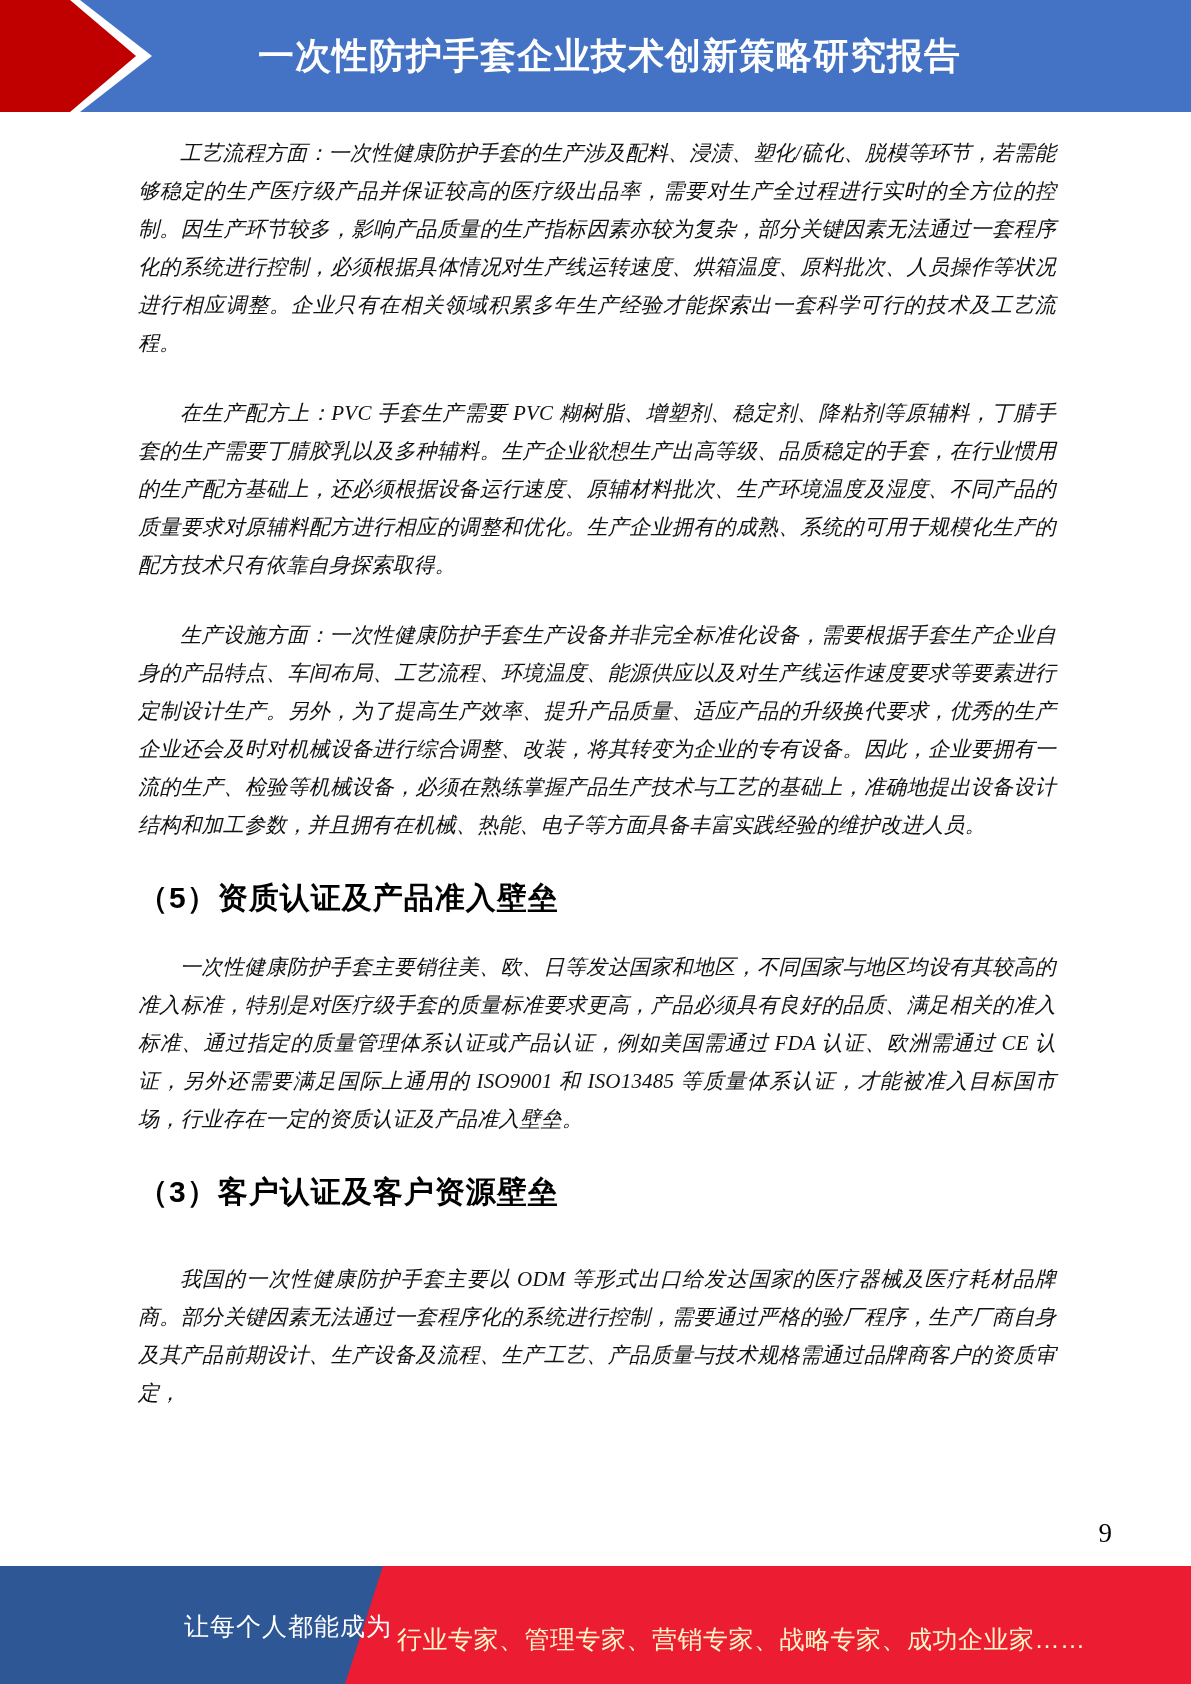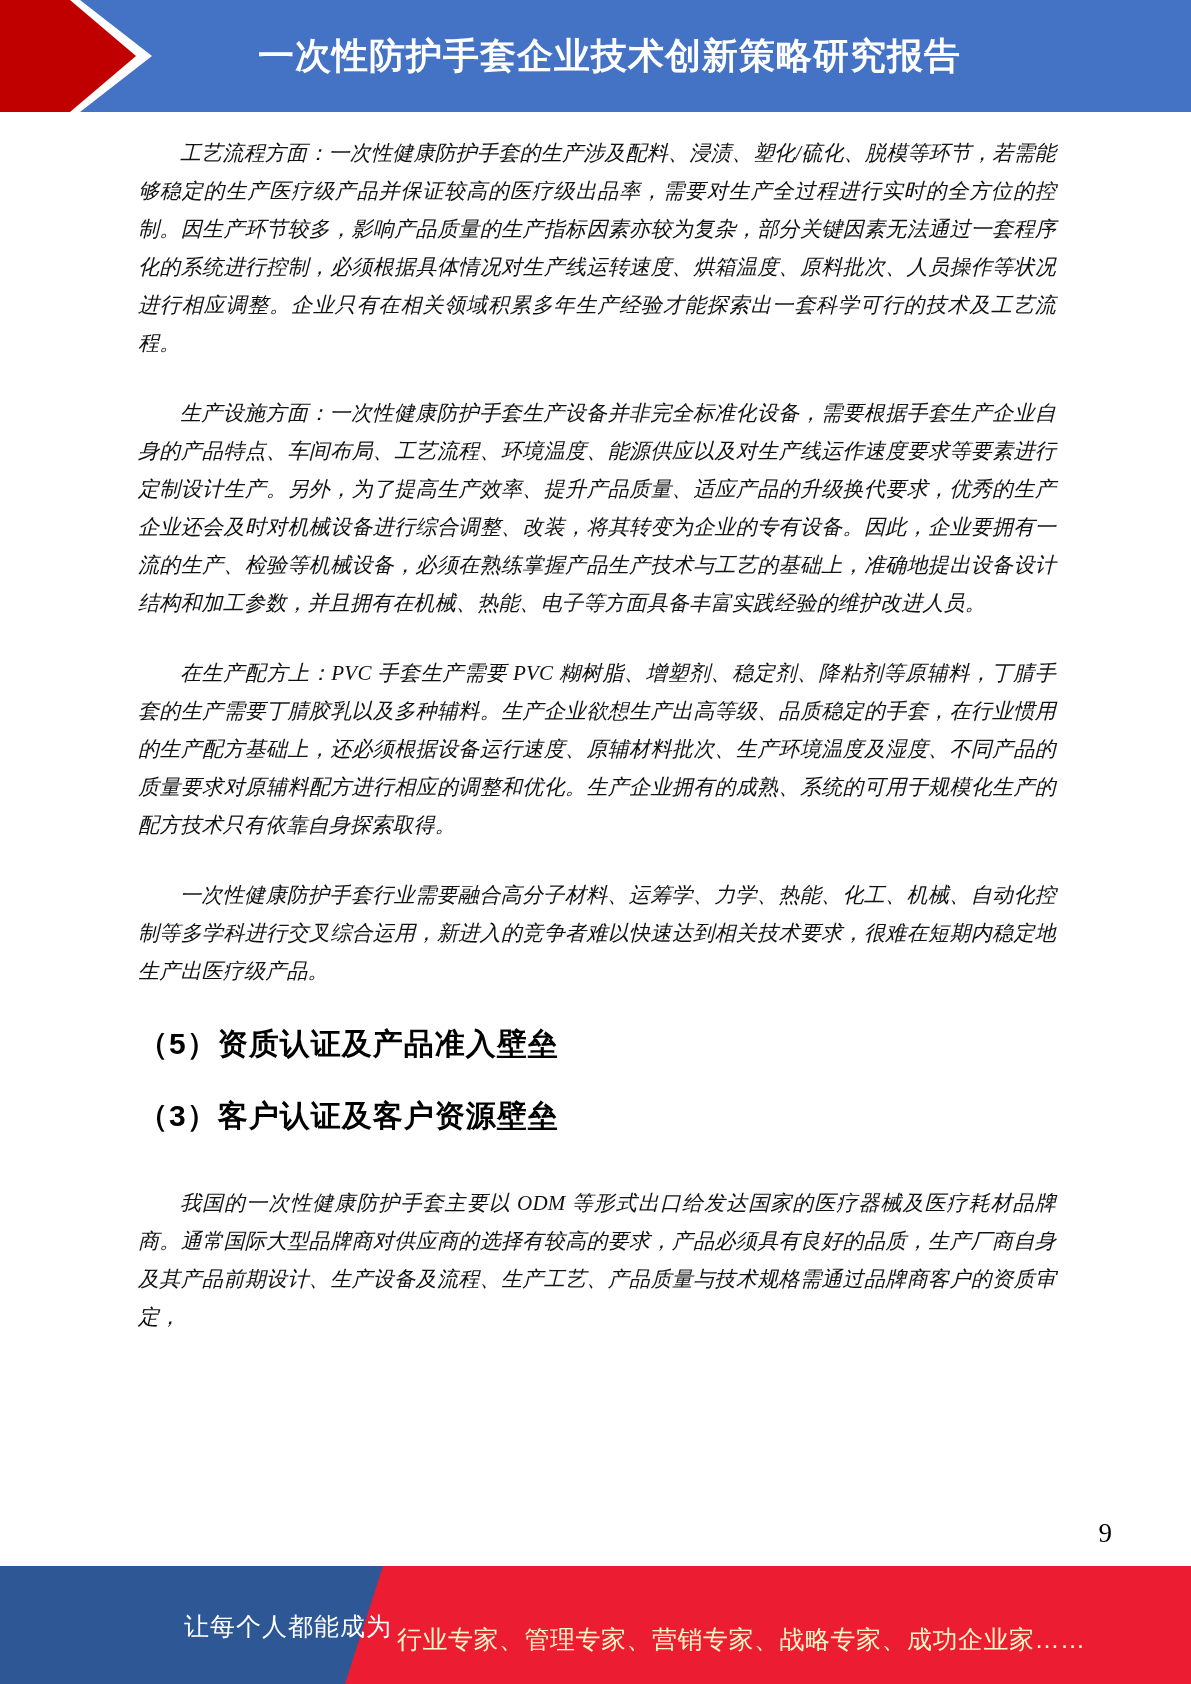--- a/index.html
+++ b/index.html
@@ -100,26 +100,26 @@
   <div class="header">
     <svg class="header-arrow" viewBox="0 0 170 112" xmlns="http://www.w3.org/2000/svg" aria-hidden="true">
       <polygon points="0,0 80,0 152,56 80,112 0,112" fill="#ffffff"></polygon>
       <polygon points="0,0 70,0 136,56 70,112 0,112" fill="#C00000"></polygon>
     </svg>
     <h1 class="header-title">一次性防护手套企业技术创新策略研究报告</h1>
   </div>
 
   <div class="content">
     <p class="para">工艺流程方面：一次性健康防护手套的生产涉及配料、浸渍、塑化/硫化、脱模等环节，若需能够稳定的生产医疗级产品并保证较高的医疗级出品率，需要对生产全过程进行实时的全方位的控制。因生产环节较多，影响产品质量的生产指标因素亦较为复杂，部分关键因素无法通过一套程序化的系统进行控制，必须根据具体情况对生产线运转速度、烘箱温度、原料批次、人员操作等状况进行相应调整。企业只有在相关领域积累多年生产经验才能探索出一套科学可行的技术及工艺流程。</p>
+    <p class="para">在生产配方上：PVC 手套生产需要 PVC 糊树脂、增塑剂、稳定剂、降粘剂等原辅料，丁腈手套的生产需要丁腈胶乳以及多种辅料。生产企业欲想生产出高等级、品质稳定的手套，在行业惯用的生产配方基础上，还必须根据设备运行速度、原辅材料批次、生产环境温度及湿度、不同产品的质量要求对原辅料配方进行相应的调整和优化。生产企业拥有的成熟、系统的可用于规模化生产的配方技术只有依靠自身探索取得。</p>
     <p class="para">生产设施方面：一次性健康防护手套生产设备并非完全标准化设备，需要根据手套生产企业自身的产品特点、车间布局、工艺流程、环境温度、能源供应以及对生产线运作速度要求等要素进行定制设计生产。另外，为了提高生产效率、提升产品质量、适应产品的升级换代要求，优秀的生产企业还会及时对机械设备进行综合调整、改装，将其转变为企业的专有设备。因此，企业要拥有一流的生产、检验等机械设备，必须在熟练掌握产品生产技术与工艺的基础上，准确地提出设备设计结构和加工参数，并且拥有在机械、热能、电子等方面具备丰富实践经验的维护改进人员。</p>
-    <p class="para">在生产配方上：PVC 手套生产需要 PVC 糊树脂、增塑剂、稳定剂、降粘剂等原辅料，丁腈手套的生产需要丁腈胶乳以及多种辅料。生产企业欲想生产出高等级、品质稳定的手套，在行业惯用的生产配方基础上，还必须根据设备运行速度、原辅材料批次、生产环境温度及湿度、不同产品的质量要求对原辅料配方进行相应的调整和优化。生产企业拥有的成熟、系统的可用于规模化生产的配方技术只有依靠自身探索取得。</p>
-    <p class="para">一次性健康防护手套行业需要融合高分子材料、运筹学、力学、热能、化工、机械、自动化控制等多学科进行交叉综合运用，新进入的竞争者难以快速达到相关技术要求，很难在短期内稳定地生产出医疗级产品。</p>
     <h2 class="heading">（5）资质认证及产品准入壁垒</h2>
+    <p class="para">一次性健康防护手套主要销往美、欧、日等发达国家和地区，不同国家与地区均设有其较高的准入标准，特别是对医疗级手套的质量标准要求更高，产品必须具有良好的品质、满足相关的准入标准、通过指定的质量管理体系认证或产品认证，例如美国需通过 FDA 认证、欧洲需通过 CE 认证，另外还需要满足国际上通用的 ISO9001 和 ISO13485 等质量体系认证，才能被准入目标国市场，行业存在一定的资质认证及产品准入壁垒。</p>
     <h2 class="heading h3">（3）客户认证及客户资源壁垒</h2>
-    <p class="para">我国的一次性健康防护手套主要以 ODM 等形式出口给发达国家的医疗器械及医疗耗材品牌商。通常国际大型品牌商对供应商的选择有较高的要求，产品必须具有良好的品质，生产厂商自身及其产品前期设计、生产设备及流程、生产工艺、产品质量与技术规格需通过品牌商客户的资质审定，</p>
+    <p class="para">我国的一次性健康防护手套主要以 ODM 等形式出口给发达国家的医疗器械及医疗耗材品牌商。部分关键因素无法通过一套程序化的系统进行控制，需要通过严格的验厂程序，生产厂商自身及其产品前期设计、生产设备及流程、生产工艺、产品质量与技术规格需通过品牌商客户的资质审定，</p>
   </div>
 
   <div class="page-number">9</div>
 
   <div class="footer">
     <div class="footer-blue-shape"></div>
     <div class="footer-left-text">让每个人都能成为</div>
     <div class="footer-right-text">行业专家、管理专家、营销专家、战略专家、成功企业家……</div>
   </div>
 

